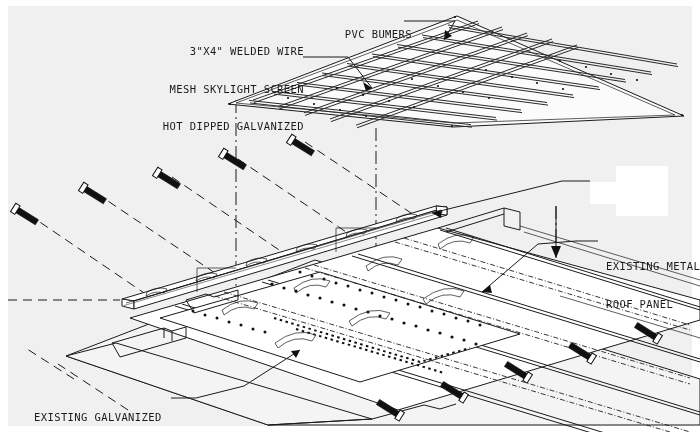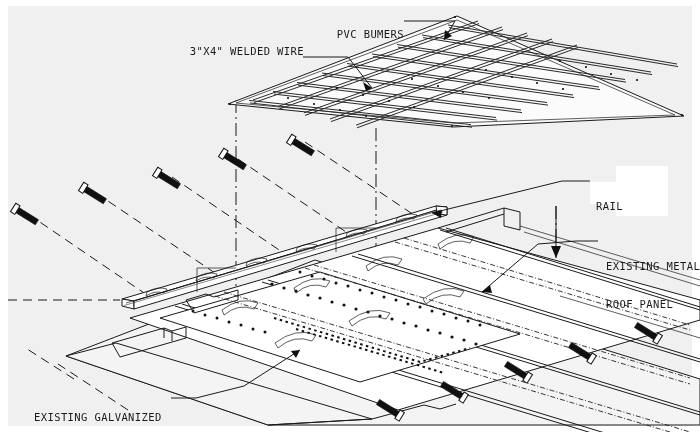--- a/index.html
+++ b/index.html
@@ -423,29 +423,28 @@
     </g>
 
     <g>
       <rect class="redact" x="616" y="166" width="52" height="50"></rect>
       <rect class="redact" x="590" y="182" width="40" height="22"></rect>
     </g>
   </svg>
 
   <div class="label ta-r" style="left:142px; top:20px; width:162px;">
     <div>3"X4" WELDED WIRE</div>
+    <div>MESH SKYLIGHT SCREEN</div>
+    <div>HOT DIPPED GALVANIZED</div>
   </div>
 
-  <div class="label ta-r" style="left:300px; top:3px; width:104px;">
+  <div class="label ta-r" style="left:308px; top:3px; width:104px;">
     <div>PVC BUMERS</div>
   </div>
 
-  <div class="label ta-l" style="left:596px; top:175px; width:70px;">
-    <div>RAIL</div>
-  </div>
 
   <div class="label ta-l" style="left:606px; top:235px; width:96px;">
     <div>EXISTING METAL</div>
     <div>ROOF PANEL</div>
   </div>
 
   <div class="label ta-l" style="left:34px; top:386px; width:150px;">
     <div>EXISTING GALVANIZED</div>
     
   </div>

